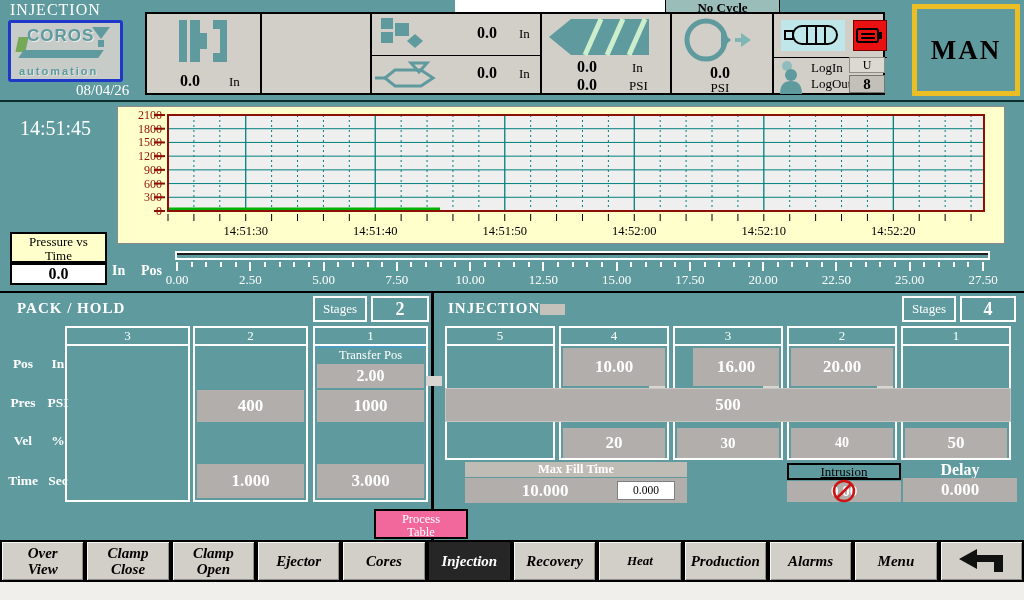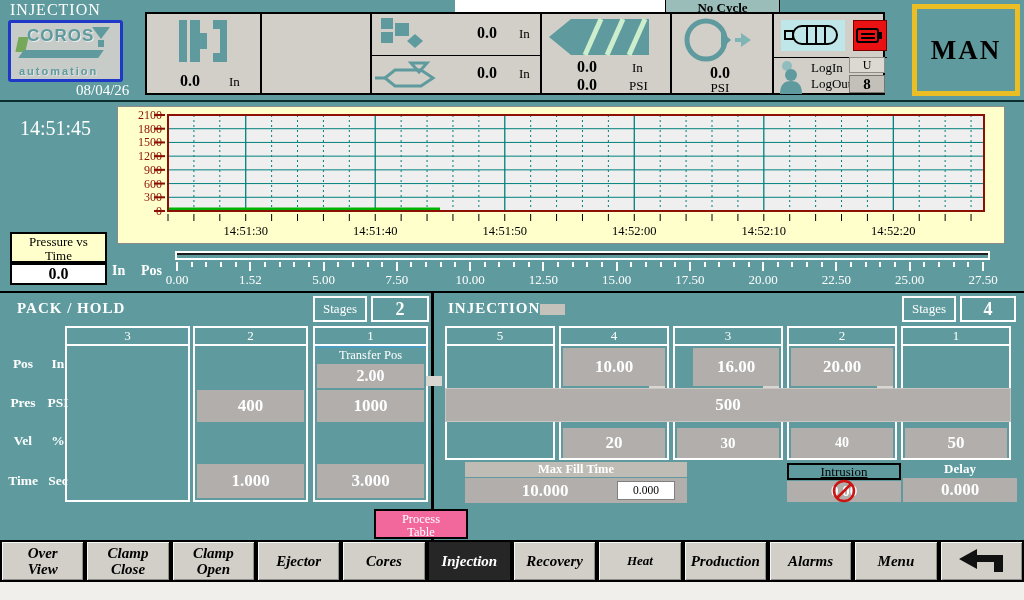--- a/index.html
+++ b/index.html
@@ -39,21 +39,21 @@
   .rowlab{position:absolute;color:#fff;font-weight:bold;font-size:13.5px;text-align:center;}
   #inj-500{left:445px;top:388px;width:566px;height:34px;font-size:17px;border:1px solid #c9c6c1;z-index:2;}
   #mft-label{left:465px;top:462px;width:222px;height:15px;background:#bfbcb6;color:#fff;font-weight:bold;
              font-size:12.5px;text-align:center;line-height:15px;}
   #mft-set{left:465px;top:478px;width:222px;height:25px;font-size:17px;padding-right:62px;}
   #mft-act{left:617px;top:481px;width:58px;height:19px;background:#fff;border:1px solid #7f7f7f;color:#000;
            font-size:11.5px;text-align:center;line-height:17px;}
   #intr-label{left:787px;top:463px;width:114px;height:17px;border:2px solid #000;color:#000;font-size:13px;
               text-align:center;line-height:14px;text-decoration:underline;cursor:pointer;}
   #intr-val{left:787px;top:481px;width:114px;height:21px;font-size:15px;}
-  #delay-label{left:903px;top:461px;width:114px;height:16px;font-size:13px;text-align:center;}
+  #delay-label{left:903px;top:461px;width:114px;height:16px;font-size:16px;text-align:center;}
   #delay-val{left:903px;top:478px;width:114px;height:24px;font-size:17px;}
   #proc-btn{left:374px;top:509px;width:94px;height:30px;background:#f2679c;border:2px solid #000;color:#fff;
             font-size:12.5px;text-align:center;line-height:13px;padding-top:2px;cursor:pointer;z-index:3;}
   
   #nav{left:0;top:540px;width:1024px;height:42px;display:flex;background:#000;}
   .nav-btn{flex:1;background:#d2cfc8;border:2px solid #000;color:#000;font-weight:bold;font-size:15px;
            display:flex;flex-direction:column;align-items:center;justify-content:center;line-height:16px;
            box-shadow:inset 1px 1px 0 #f6f6f4, inset -1px -1px 0 #8f8d88;cursor:pointer;font-style:italic;}
   .nav-btn.active{background:#262626;color:#fff;box-shadow:none;}
   .nav-btn:nth-child(8) .nav-line{font-size:13px;}
@@ -296,21 +296,21 @@
 
   <div id="ruler" class="abs">
     <div id="ruler-track"></div>
   <div class="rtick" style="left: 6px; top: 13px; height: 9px;"></div>
       <div class="rlabel" style="left: -23px; top: 23px;">0.00</div>
       <div class="rtick" style="left: 20.6545px; top: 13px; height: 5px;"></div>
       <div class="rtick" style="left: 35.3091px; top: 13px; height: 5px;"></div>
       <div class="rtick" style="left: 49.9636px; top: 13px; height: 5px;"></div>
       <div class="rtick" style="left: 64.6182px; top: 13px; height: 5px;"></div>
       <div class="rtick" style="left: 79.2727px; top: 13px; height: 9px;"></div>
-      <div class="rlabel" style="left: 50.2727px; top: 23px;">1.52</div>
+      <div class="rlabel" style="left: 50.2727px; top: 23px;">2.50</div>
       <div class="rtick" style="left: 93.9273px; top: 13px; height: 5px;"></div>
       <div class="rtick" style="left: 108.582px; top: 13px; height: 5px;"></div>
       <div class="rtick" style="left: 123.236px; top: 13px; height: 5px;"></div>
       <div class="rtick" style="left: 137.891px; top: 13px; height: 5px;"></div>
       <div class="rtick" style="left: 152.545px; top: 13px; height: 9px;"></div>
       <div class="rlabel" style="left: 123.545px; top: 23px;">5.00</div>
       <div class="rtick" style="left: 167.2px; top: 13px; height: 5px;"></div>
       <div class="rtick" style="left: 181.855px; top: 13px; height: 5px;"></div>
       <div class="rtick" style="left: 196.509px; top: 13px; height: 5px;"></div>
       <div class="rtick" style="left: 211.164px; top: 13px; height: 5px;"></div>

